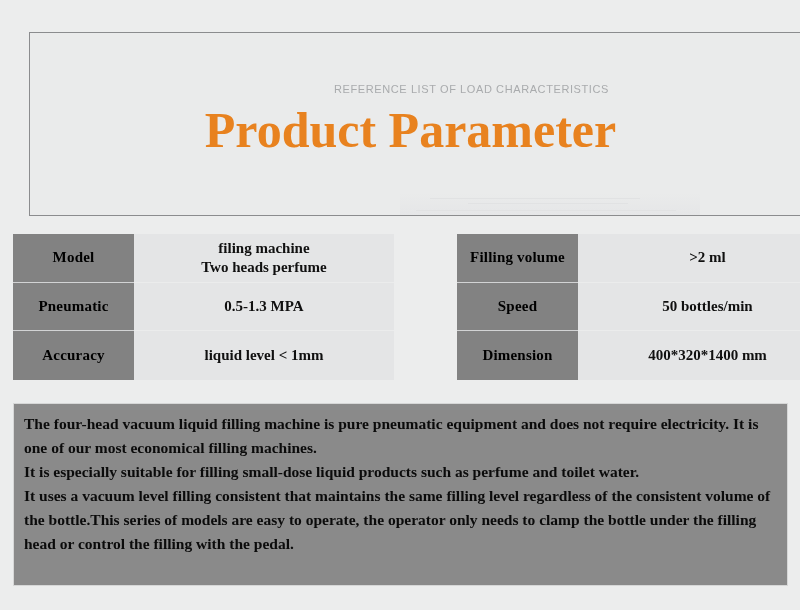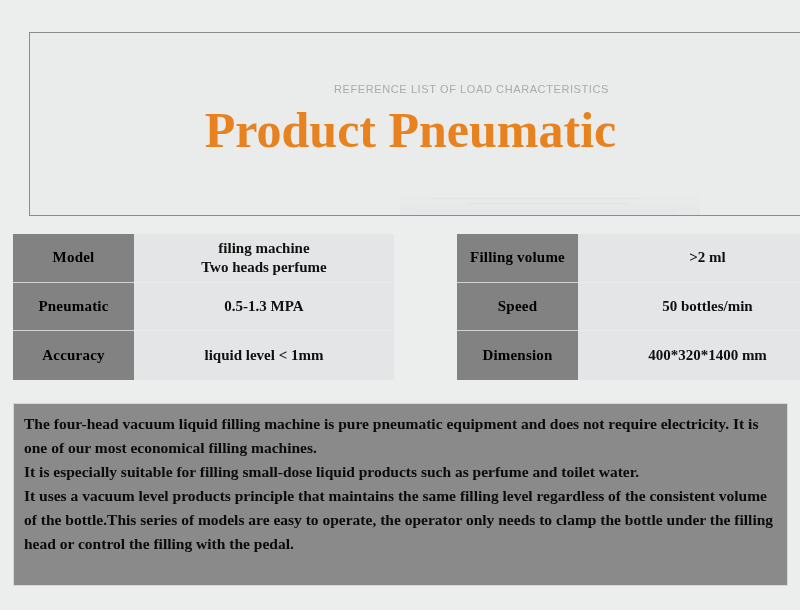--- a/index.html
+++ b/index.html
@@ -161,21 +161,21 @@
 <body>
 
 <div class="banner">
   <div class="banner-inner">
     <div class="deco-soft"></div>
     <div class="deco d1"></div>
     <div class="deco d2"></div>
     <div class="deco d3"></div>
 
     <div class="banner-subtitle">REFERENCE LIST OF LOAD CHARACTERISTICS</div>
-    <div class="banner-title">Product Pneumatic</div>
+    <div class="banner-title">Product Parameter</div>
   </div>
 </div>
 
 <div class="specs">
 
   <div class="spec-table left">
     <div class="spec-row">
       <div class="spec-label">Model</div>
       <div class="spec-value">
         <span>
@@ -207,14 +207,14 @@
       <div class="spec-label">Dimension</div>
       <div class="spec-value">400*320*1400 mm</div>
     </div>
   </div>
 
 </div>
 
 <div class="description">
   <p>The four-head vacuum liquid filling machine is pure pneumatic equipment and does not require electricity. It is one of our most economical filling machines.</p>
   <p>It is especially suitable for filling small-dose liquid products such as perfume and toilet water.</p>
-  <p>It uses a vacuum level products principle that maintains the same filling level regardless of the consistent volume of the bottle.This series of models are easy to operate, the operator only needs to clamp the bottle under the filling head or control the filling with the pedal.</p>
+  <p>It uses a vacuum level filling consistent that maintains the same filling level regardless of the consistent volume of the bottle.This series of models are easy to operate, the operator only needs to clamp the bottle under the filling head or control the filling with the pedal.</p>
 </div>
 
 </body></html>

